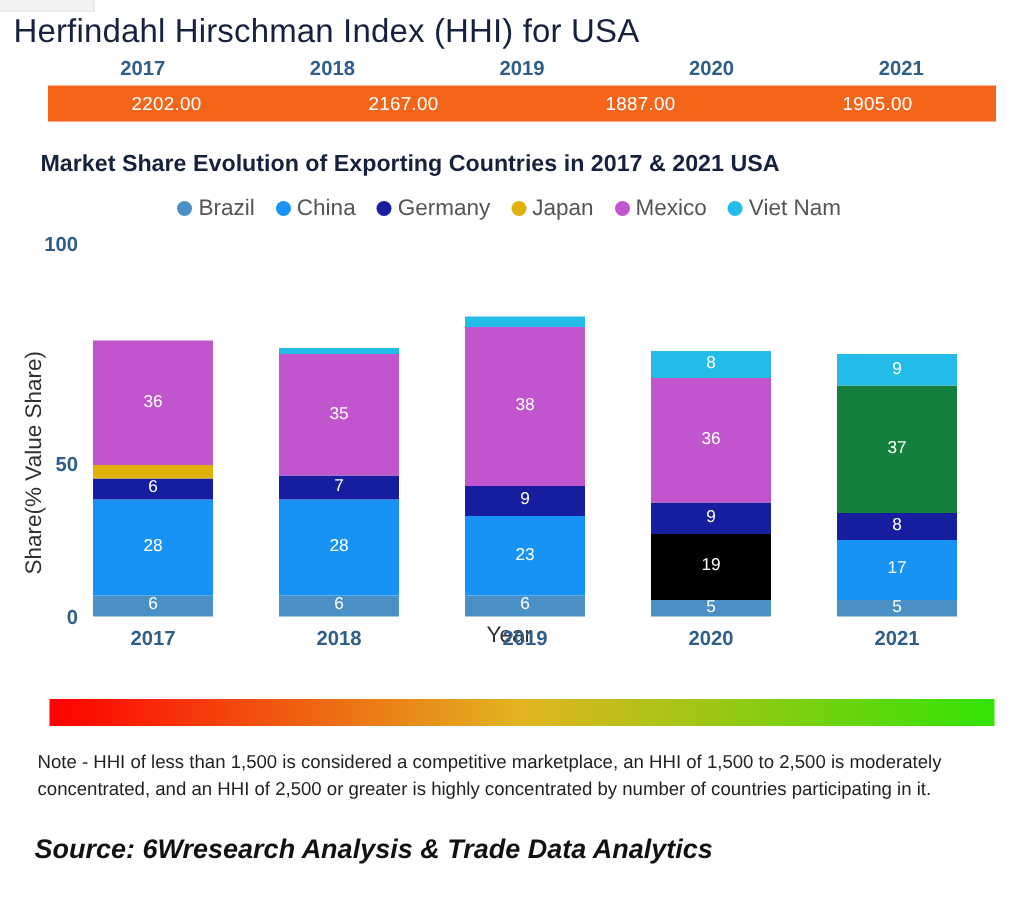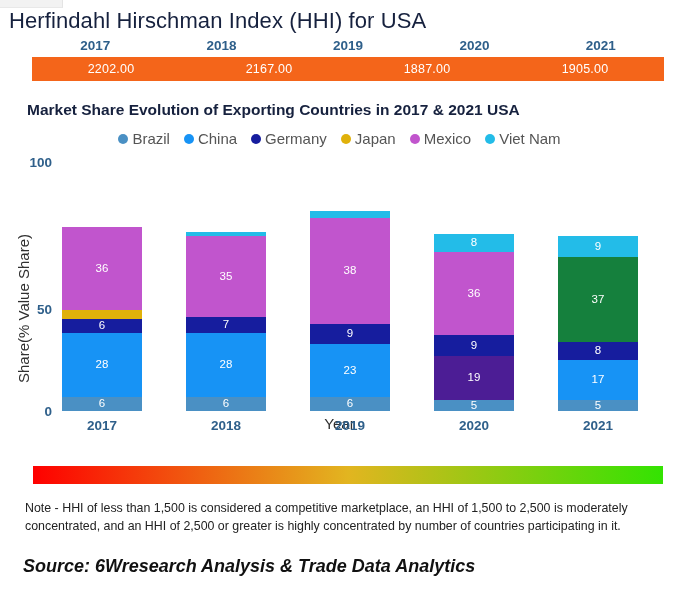--- a/index.html
+++ b/index.html
@@ -314,21 +314,21 @@
         </div>
         <div class="seg" style="height: 106px; background: rgb(193, 85, 205);">
           <span class="seg-label">38</span>
         </div>
         <div class="seg" style="height: 6.9px; background: rgb(35, 188, 232);"></div>
       </div>
       <div class="bar-group" style="left: 372px; width: 80px;">
         <div class="seg" style="height: 11.5px; background: rgb(74, 144, 196);">
           <span class="seg-label">5</span>
         </div>
-        <div class="seg" style="height: 43.7px; background: #4c1d95;">
+        <div class="seg" style="height: 43.7px; background: #000000;">
           <span class="seg-label">19</span>
         </div>
         <div class="seg" style="height: 20.7px; background: rgb(22, 29, 158);">
           <span class="seg-label">9</span>
         </div>
         <div class="seg" style="height: 82.8px; background: rgb(193, 85, 205);">
           <span class="seg-label">36</span>
         </div>
         <div class="seg" style="height: 18.4px; background: rgb(35, 188, 232);">
           <span class="seg-label">8</span>

